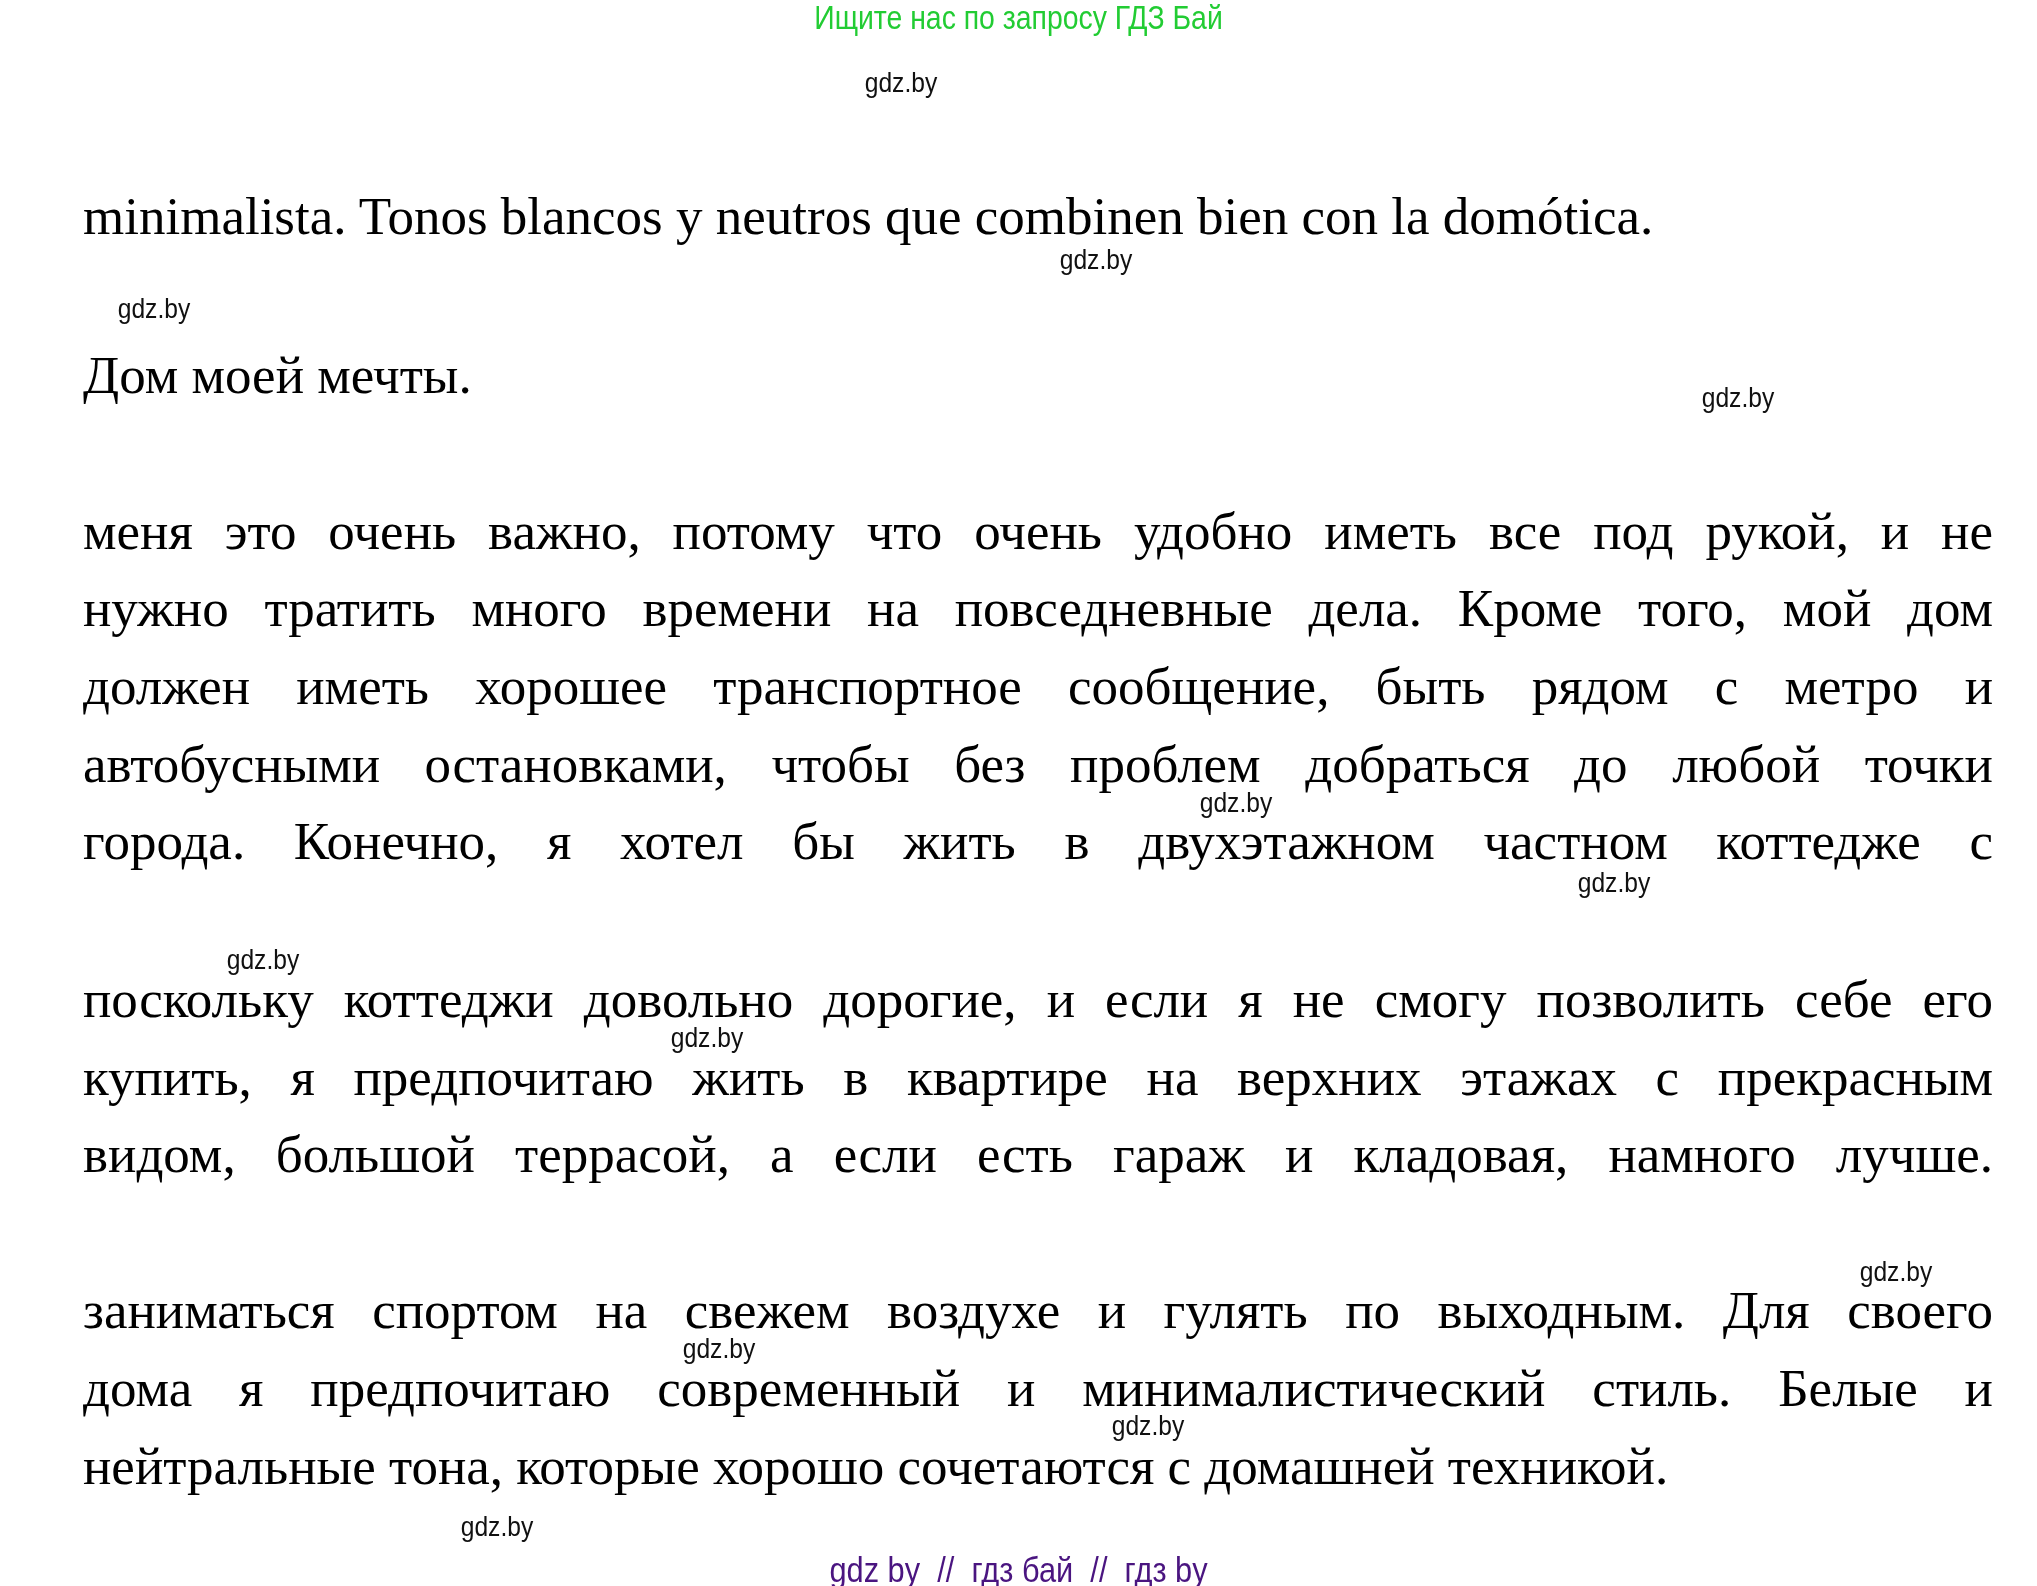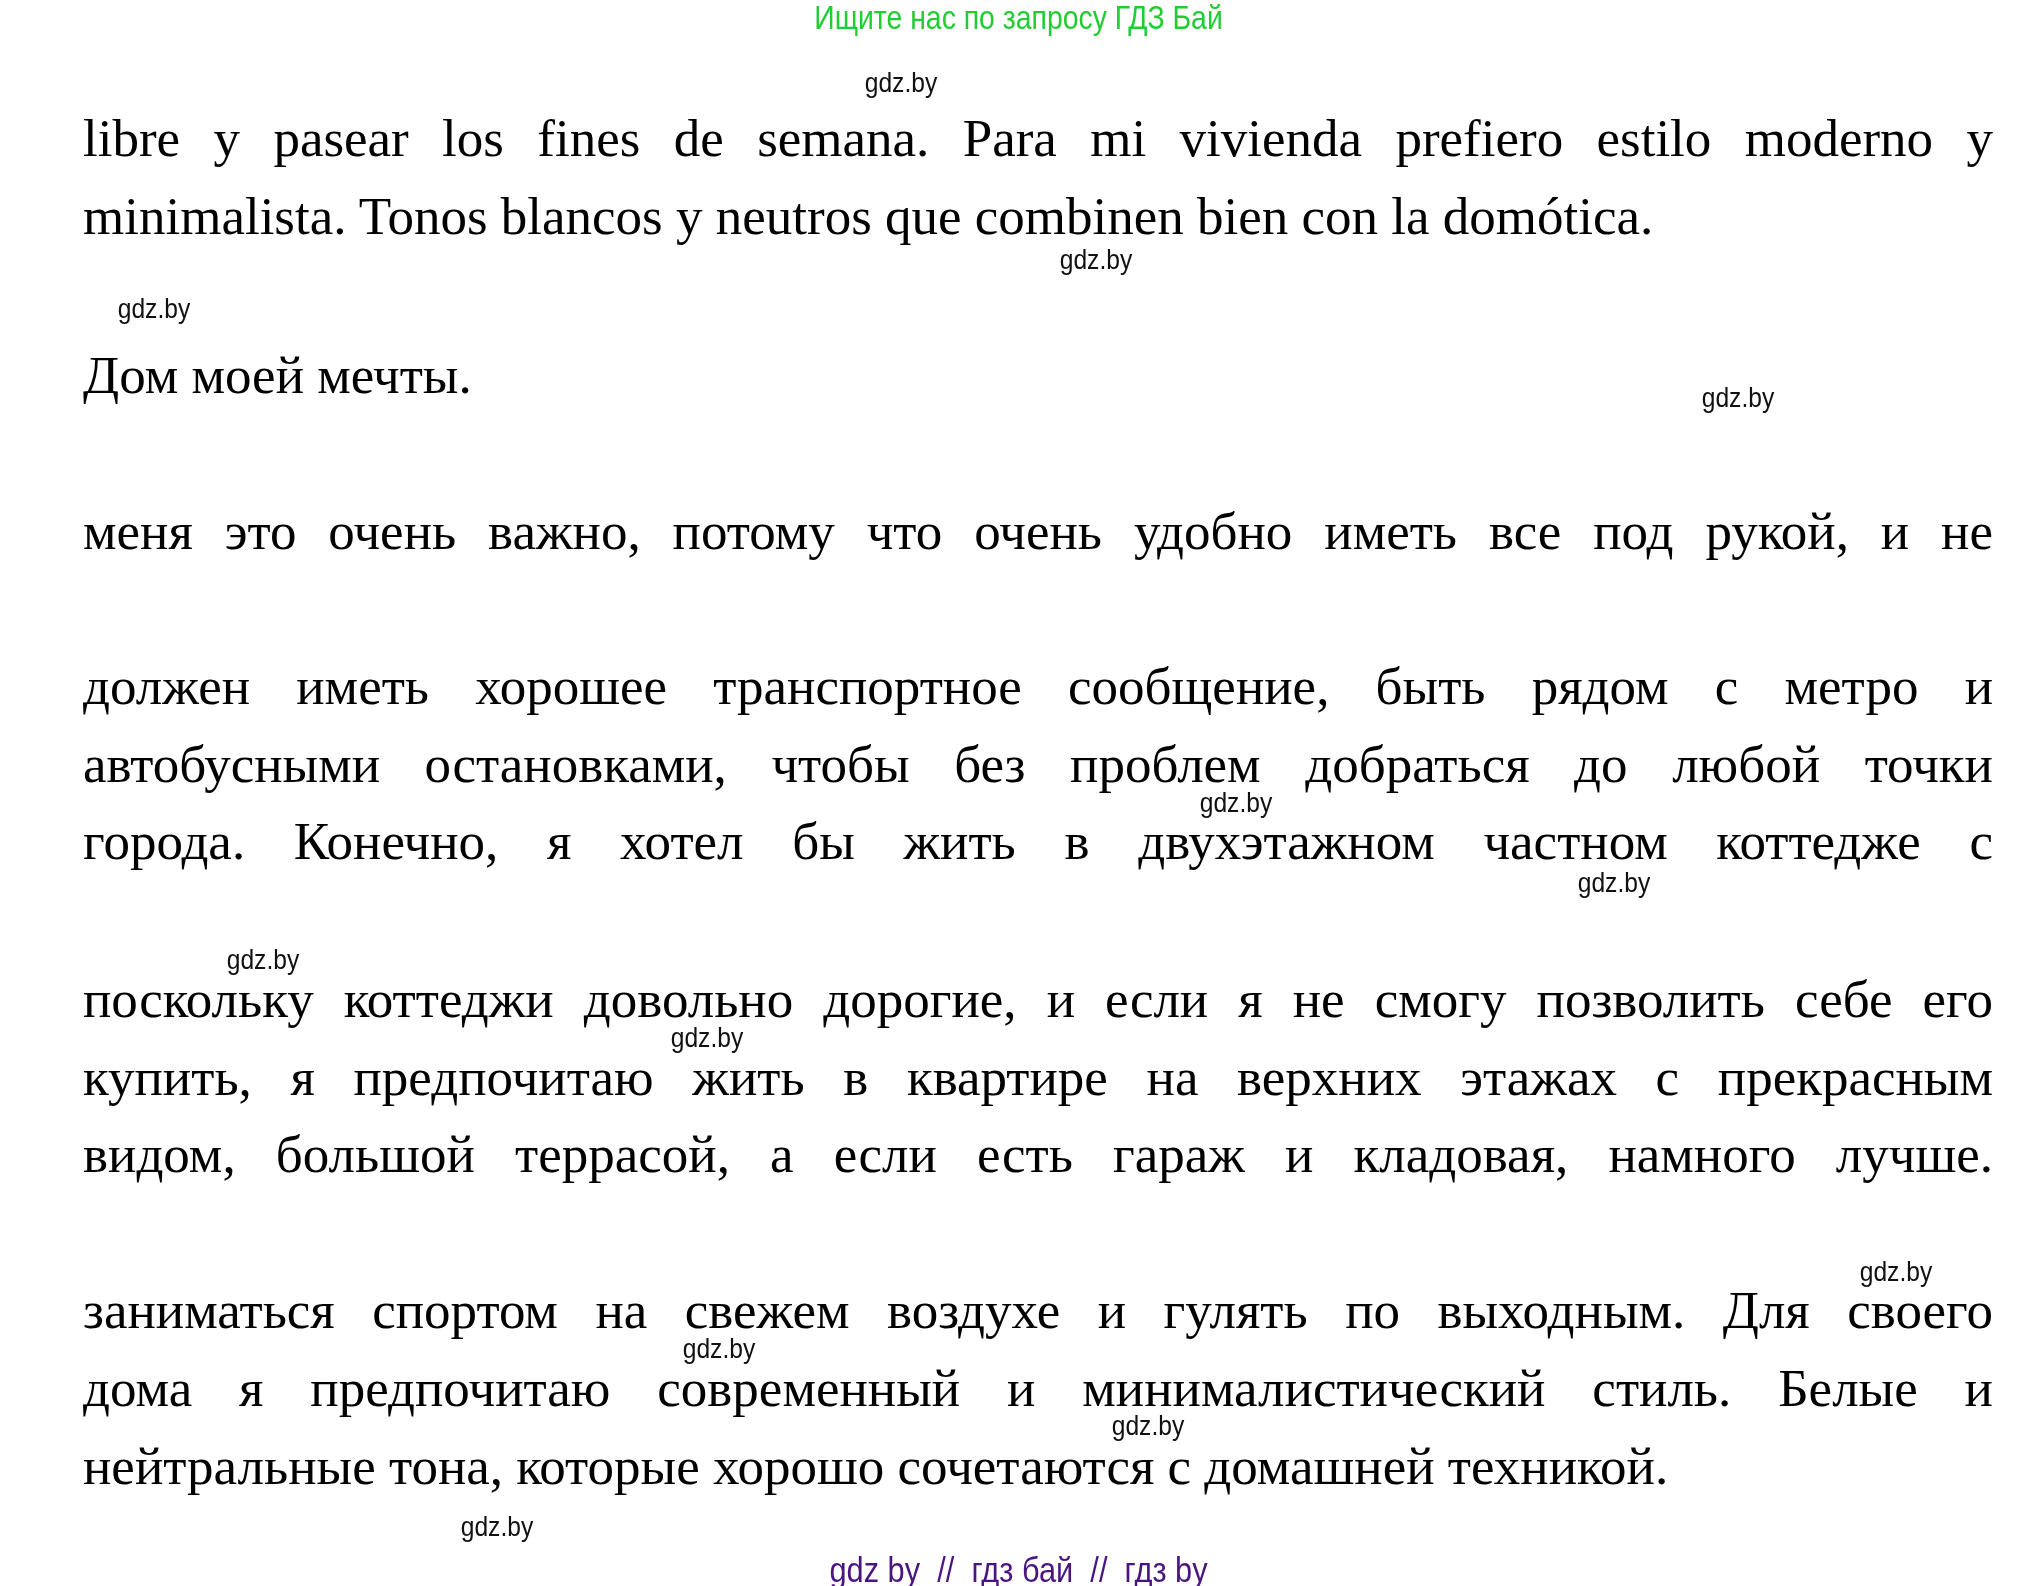--- a/index.html
+++ b/index.html
@@ -31,33 +31,33 @@
     white-space: pre; transform: scaleX(0.88);
   }
 </style>
 </head>
 <body>
 
 <div class="page">
 
   <div class="banner">Ищите нас по запросу ГДЗ Бай</div>
 
-  <div class="line" style="top:108px">
-      <span>libre y pasear los fines de semana. Para mi vivienda prefiero estilo moderno y</span>
-    </div>
   <div class="line last" style="top:186px">
       <span>minimalista. Tonos blancos y neutros que combinen bien con la domótica.</span>
     </div>
 
   <div class="line last" style="top:345px">
       <span>Дом моей мечты.</span>
     </div>
 
   <div class="line" style="top:501px">
       <span>меня это очень важно, потому что очень удобно иметь все под рукой, и не</span>
+    </div>
+  <div class="line" style="top:578px">
+      <span>нужно тратить много времени на повседневные дела. Кроме того, мой дом</span>
     </div>
   <div class="line" style="top:656px">
       <span>должен иметь хорошее транспортное сообщение, быть рядом с метро и</span>
     </div>
   <div class="line" style="top:734px">
       <span>автобусными остановками, чтобы без проблем добраться до любой точки</span>
     </div>
   <div class="line" style="top:811px">
       <span>города. Конечно, я хотел бы жить в двухэтажном частном коттедже с</span>
     </div>

